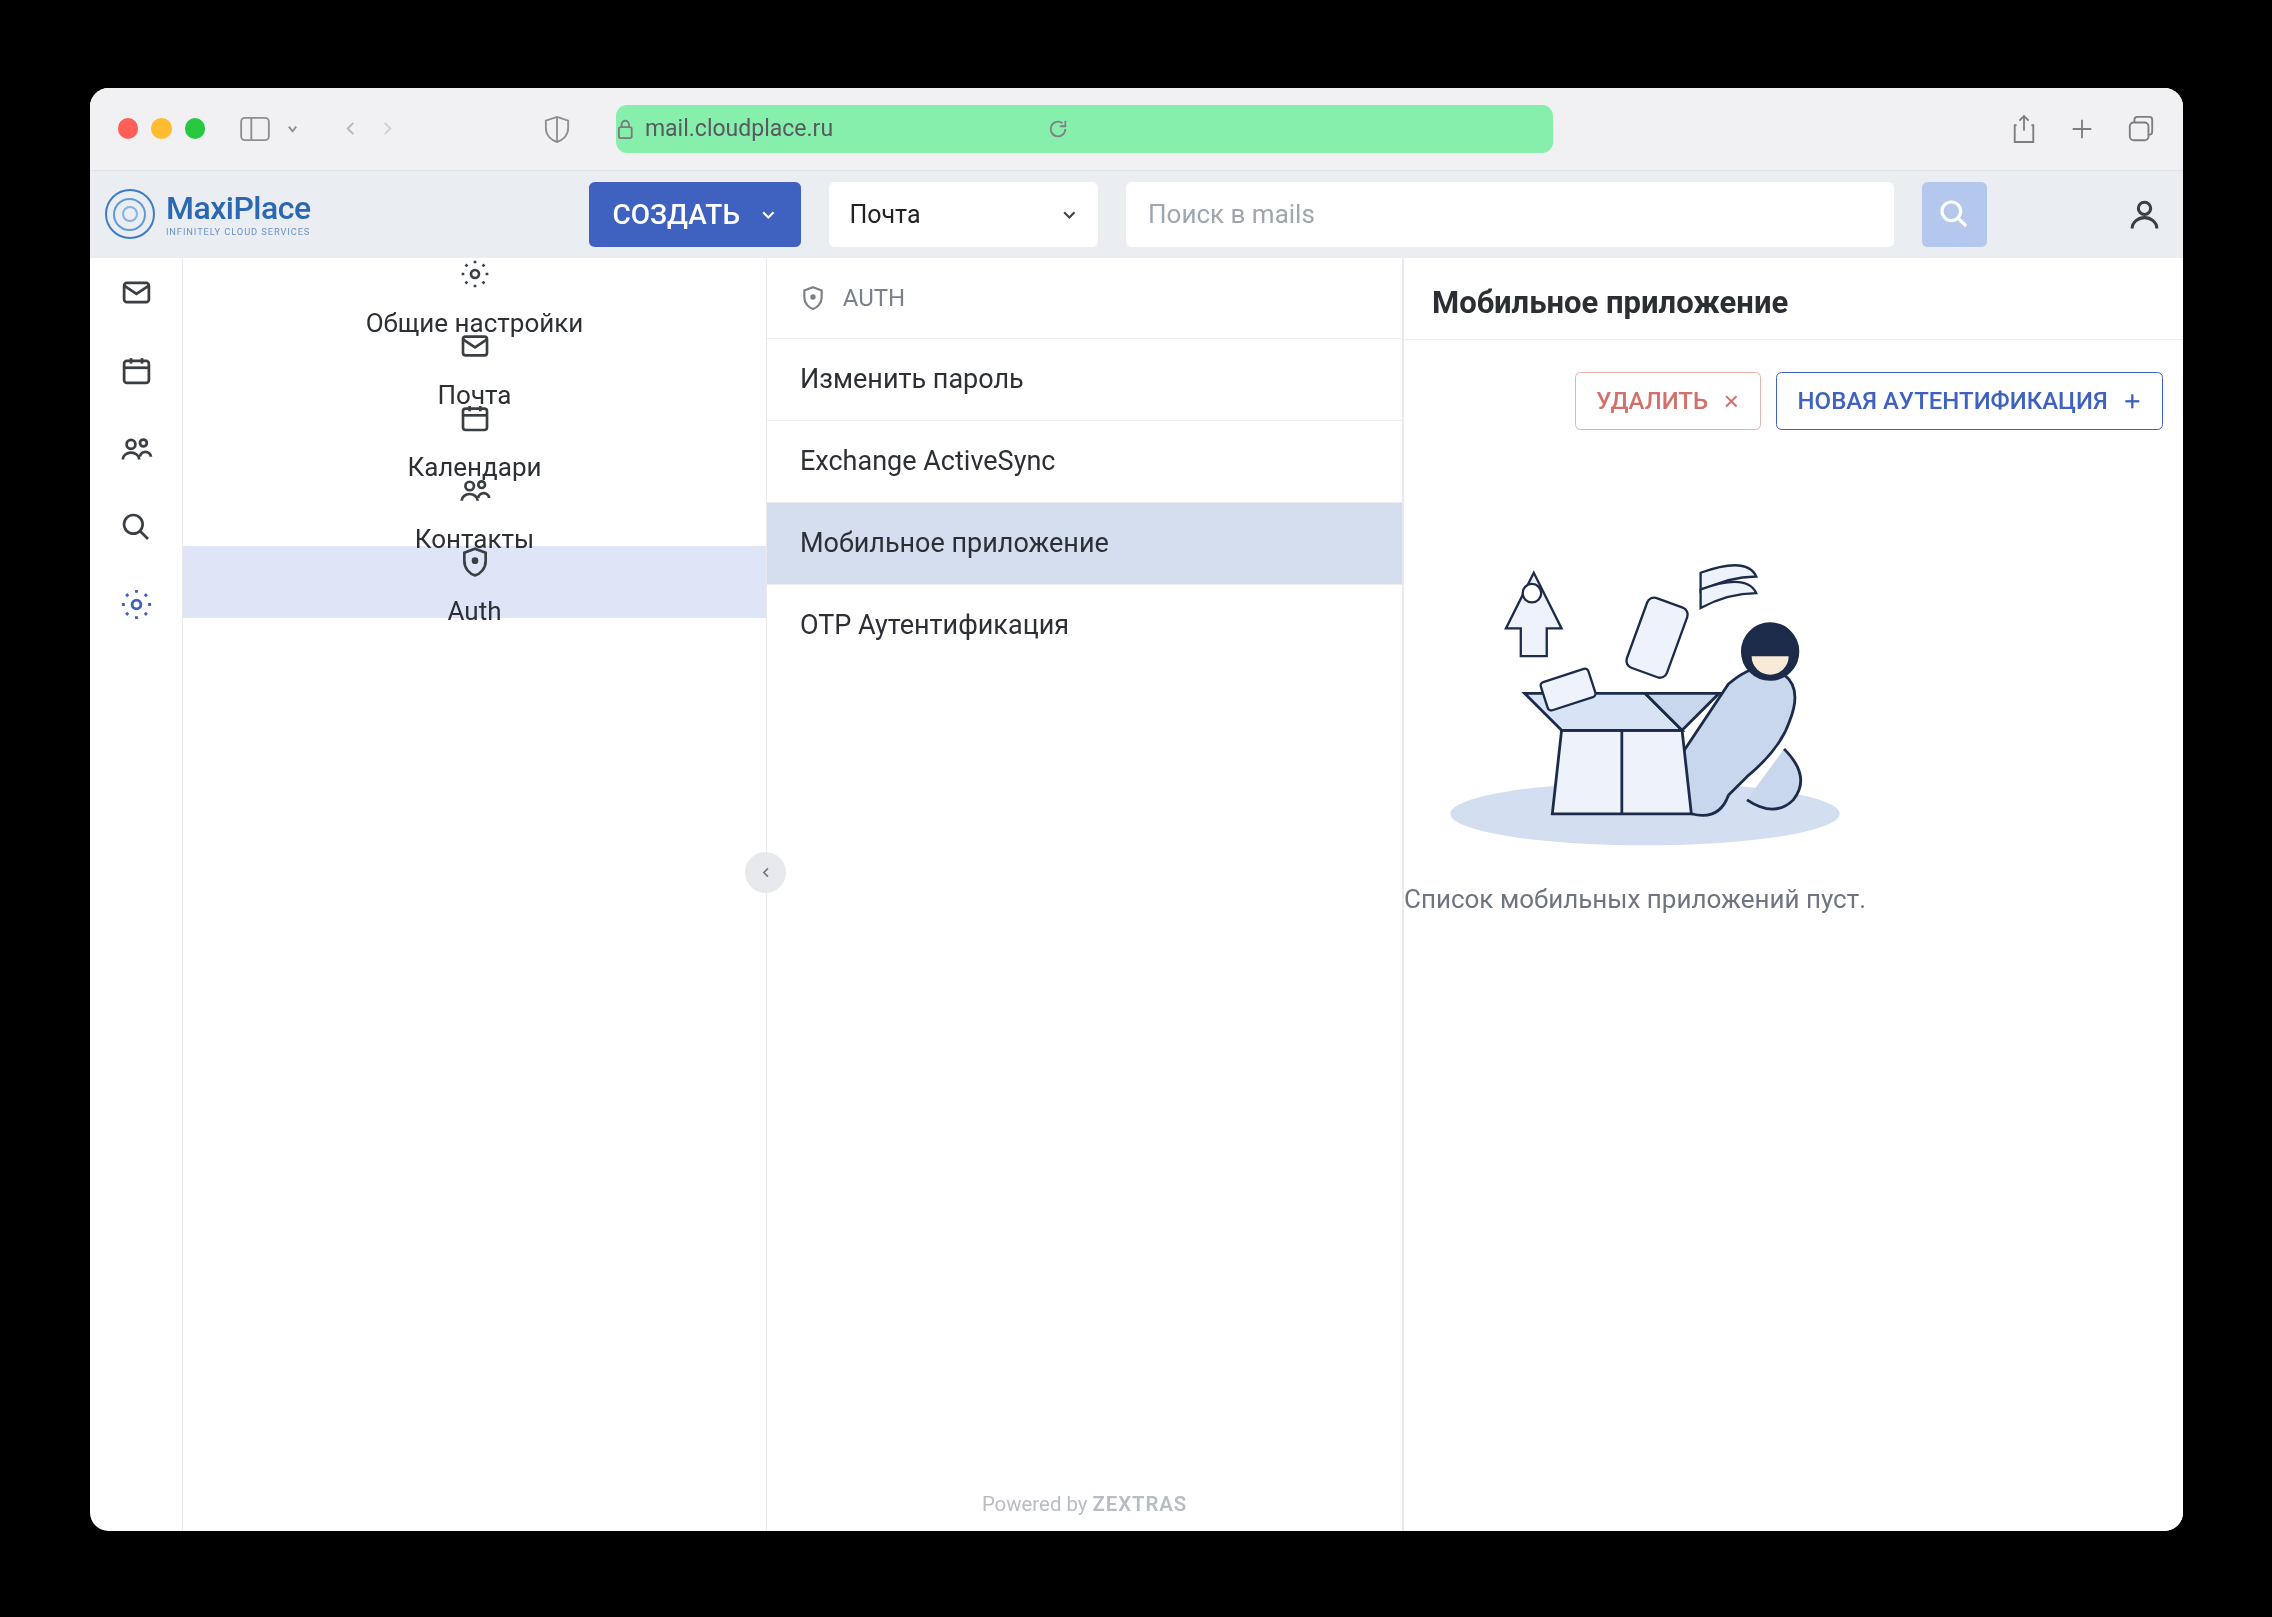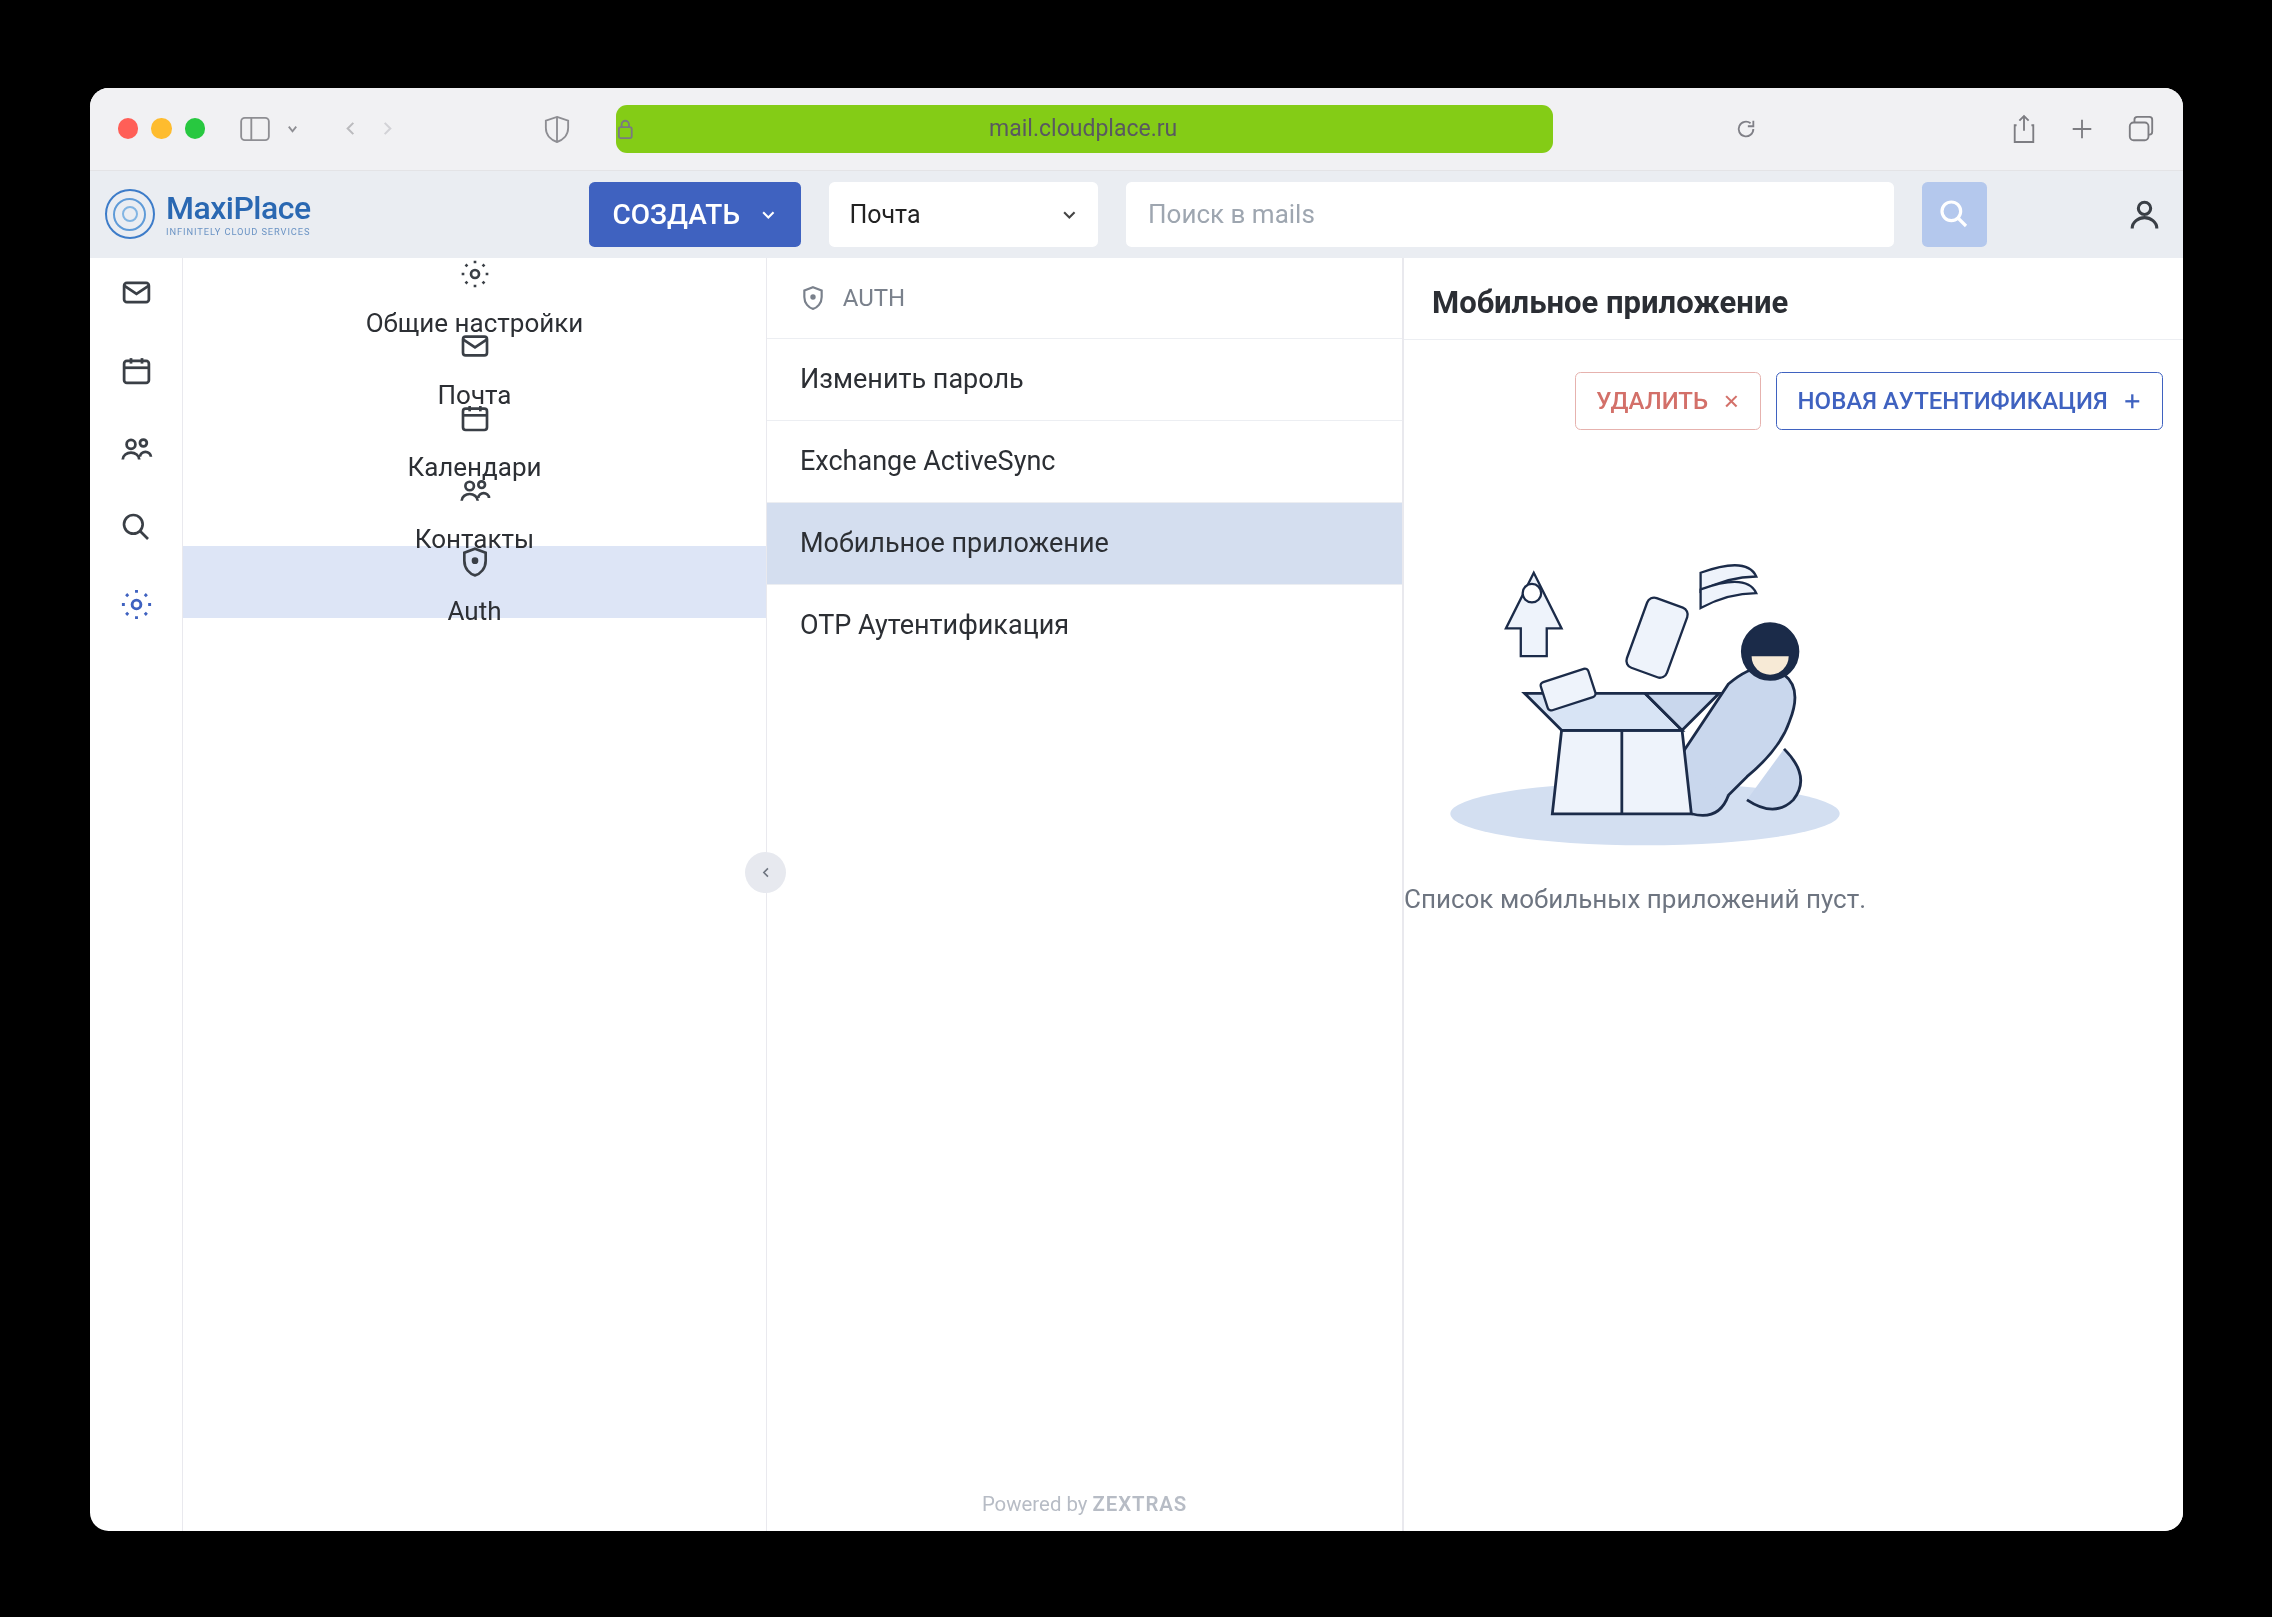--- a/index.html
+++ b/index.html
@@ -37,26 +37,26 @@
   .tl-yellow { background:#febc2e; }
   .tl-green { background:#28c840; }
   .sidebar-toggle { width:32px; height:26px; display:flex; align-items:center; justify-content:center; color:#8e8e93; margin-left:5.6px; }
   .nav-arrows { display:flex; gap:22px; margin-left:26px; color:#bbbbbe; }
   .chev { width:15px; height:15px; }
   .shield-btn { margin-left:130px; color:#8e8e93; }
   .urlbar {
     flex:1;
     max-width: 937px;
     height: 48px;
-    background: #84cc16;
+    background: #86efac;
     border-radius: 11px;
     display:flex;
     align-items:center;
-    justify-content:space-between;
-    gap:28px;
+    justify-content:flex-start;
+    gap:10px;
     color:#595960;
     font-size: 23px;
     margin: 0 28px;
   }
   .reload { color:#808087; position:relative; left:204px; }
   .right-controls { margin-left:auto; display:flex; gap:32px; color:#7d7d82; align-items:center; }
 
   
   .app-header {
     height: 87px;
@@ -69,21 +69,21 @@
   .logo { display:flex; align-items:center; gap:11px; padding-left:5.6px; }
   .logo-mark {
     width: 50px; height:50px; border-radius:50%;
     border: 2.8px solid #3d7cc9;
     display:flex; align-items:center; justify-content:center;
   }
   .logo-mark-inner { width:33px; height:33px; border-radius:50%; border:2.8px solid #5f9bd8; display:flex; align-items:center; justify-content:center; }
   .logo-mark-dot { width:16.7px; height:16.7px; border-radius:50%; border:2.8px solid #82b5e3; }
   .logo-text { display:flex; flex-direction:column; line-height:1; }
   .logo-name { font-size:32px; font-weight:500; color:#2a68b2; letter-spacing:-0.5px; }
-  .logo-sub  { font-size:9.3px; color:#6a93c4; letter-spacing:0.9px; margin-top:3.7px;text-align:center; }
+  .logo-sub  { font-size:9.3px; color:#6a93c4; letter-spacing:0.9px; margin-top:3.7px; }
 
   .create-btn {
     margin-left: 250px;
     height: 65px;
     background:#3f62c0;
     color:#fff;
     border:none;
     border-radius:5.6px;
     padding: 0 24px;
     display:flex; align-items:center; gap:20.4px;

